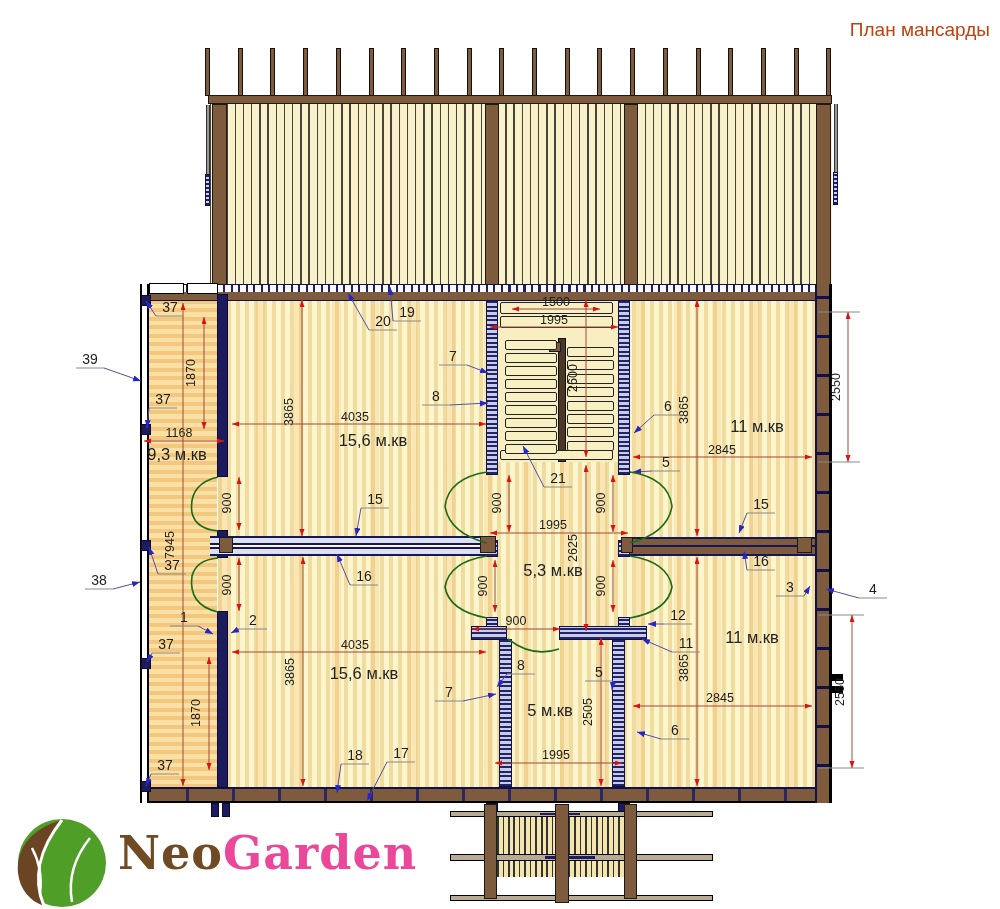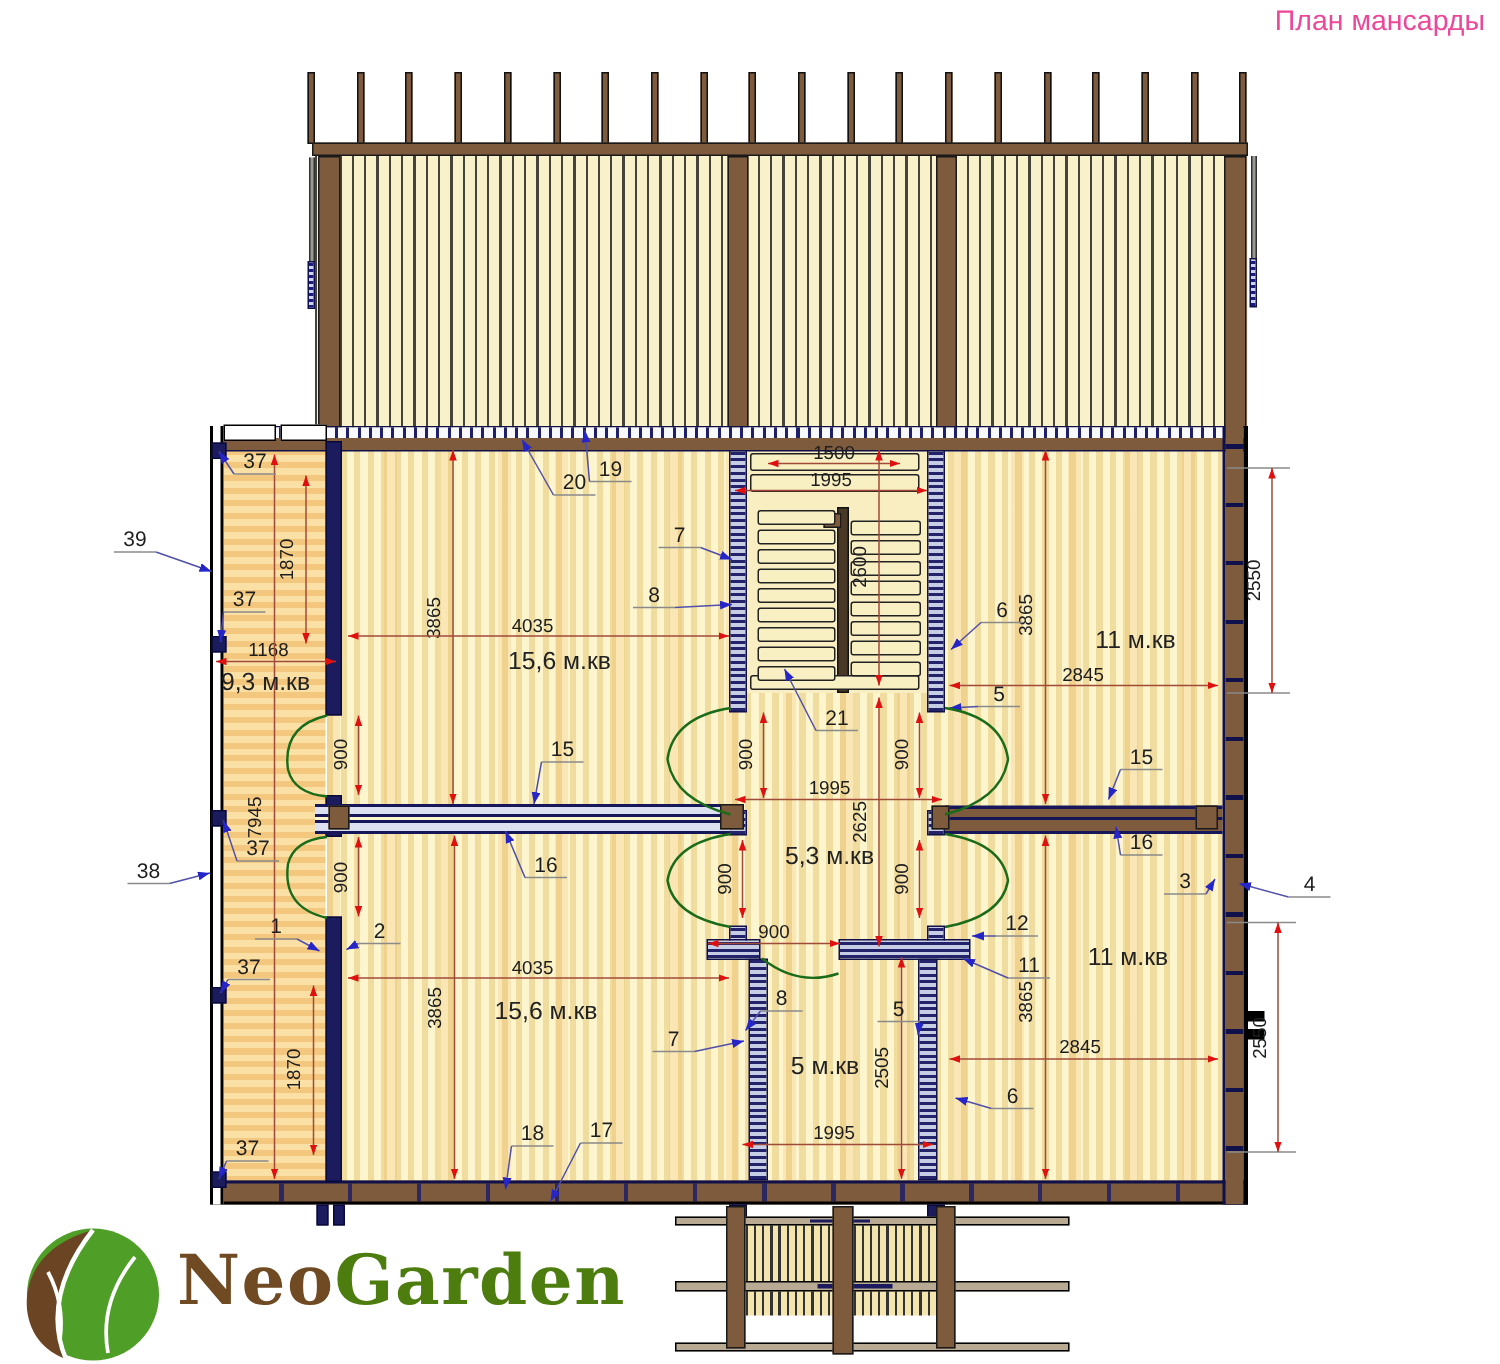--- a/index.html
+++ b/index.html
@@ -1,19 +1,19 @@
 <!DOCTYPE html>
 <html><head>
 <meta charset="utf-8">
 <style>
   html,body{margin:0;padding:0;background:#fff;}
   #page{position:relative;width:1000px;height:909px;background:#fff;overflow:hidden;
         font-family:"Liberation Sans", sans-serif;}
   .abs{position:absolute;}
-  #plan-title{position:absolute;top:4px;right:10px;font-size:19px;color:#ec4899;}
+  #plan-title{position:absolute;top:19px;right:10px;font-size:19px;color:#c2410c;}
   .wallhatch{background:repeating-linear-gradient(0deg,#23236b 0 2px,#c8cde6 2px 4.5px);
              border:1px solid #10104a;box-sizing:border-box;}
   .walldark{background:#1b1b5e;border:1px solid #0a0a3a;box-sizing:border-box;}
   .wood{background:#7d5b3c;border:1px solid #1a1a1a;box-sizing:border-box;}
   .tread{position:absolute;background:#f8efc2;border:1.5px solid #222;border-radius:2px;box-sizing:border-box;}
   #overlay{position:absolute;left:0;top:0;pointer-events:none;}
   #logo-text{position:absolute;left:118px;top:826px;font-family:"DejaVu Serif", serif;
              font-weight:bold;font-size:46px;letter-spacing:1px;}
   #logo-tagline{position:absolute;left:147px;top:876px;font-weight:bold;font-size:15px;
                 color:#7a5230;letter-spacing:0.6px;}
@@ -371,16 +371,16 @@
   </svg>
 
   <svg class="abs" style="left:12px;top:818px;" width="100" height="90" viewBox="0 0 100 90">
     <circle cx="50" cy="45" r="44" fill="#4f9e27"></circle>
     <path d="M50,2 C20,10 4,30 6,55 C8,72 18,83 32,88 C20,60 28,28 50,2 Z" fill="#6b4423"></path>
     <path d="M50,2 C28,30 20,60 32,88" stroke="#fff" stroke-width="3" fill="none"></path>
     <path d="M20,30 C28,45 30,60 28,75" stroke="#fff" stroke-width="2.5" fill="none"></path>
     <path d="M78,20 C62,40 56,62 60,84" stroke="#fff" stroke-width="2.5" fill="none"></path>
   </svg>
   <div id="logo-text">
-    <span style="color:#6f4a22;">Neo</span><span style="color:#4d7c0f;">Garden</span>
+    <span style="color:#6f4a22;">Neo</span><span style="color:#ec4899;">Garden</span>
   </div>
 
 </div>
 
 </body></html>

